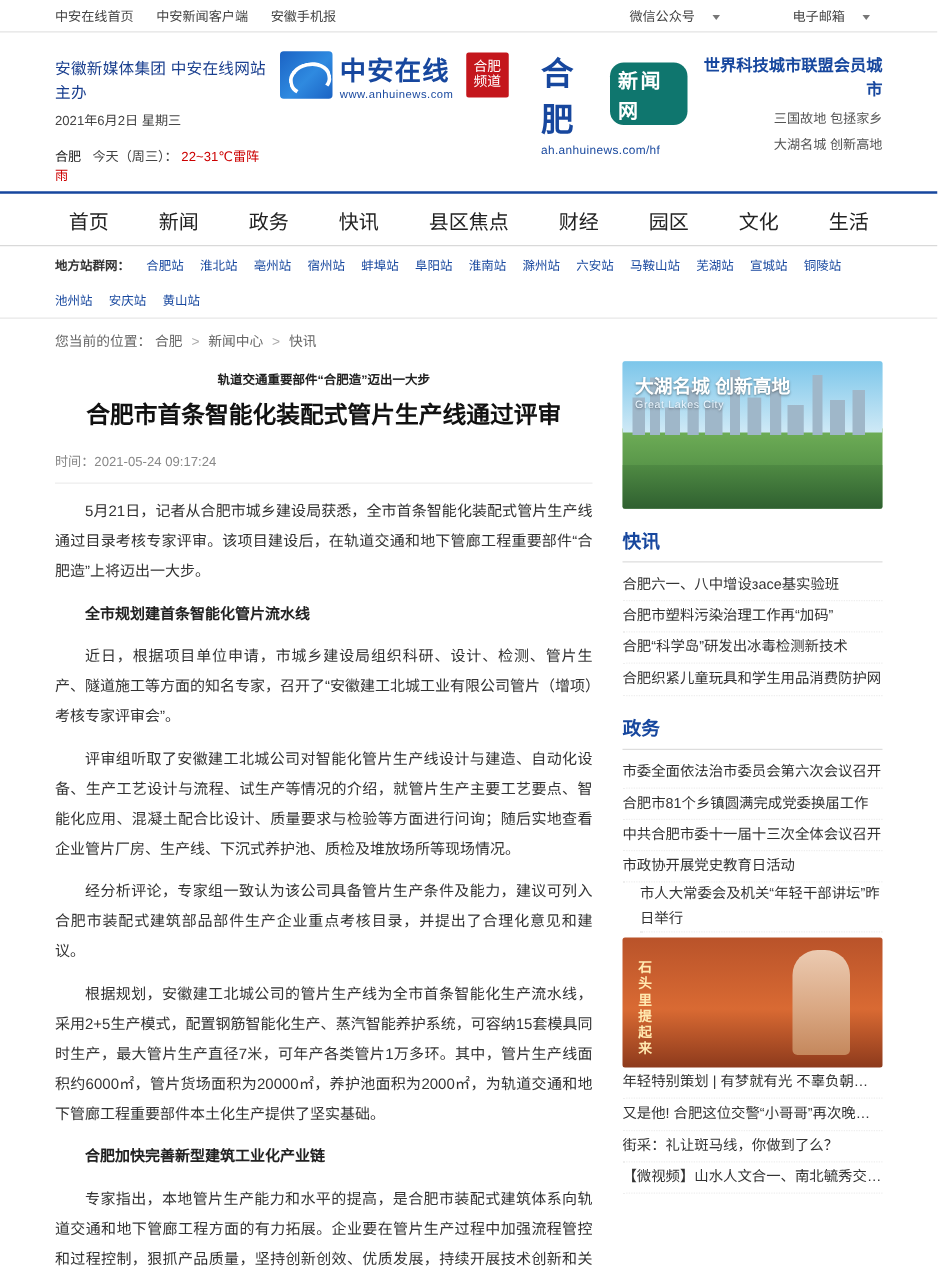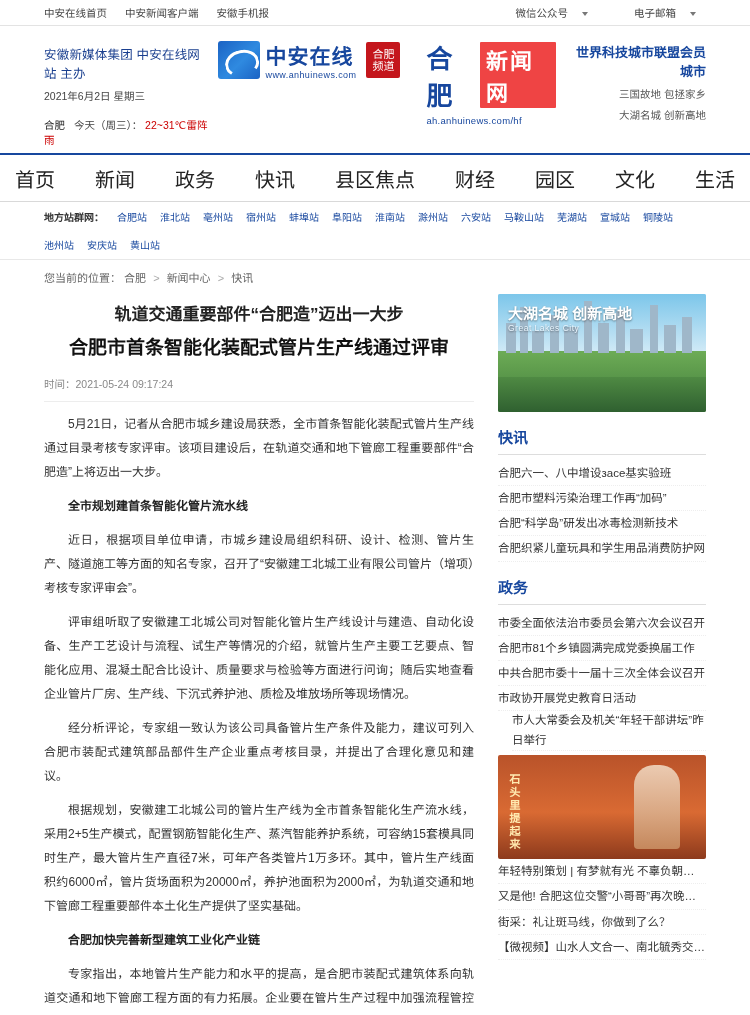--- a/index.html
+++ b/index.html
@@ -20,21 +20,21 @@
   .topbar {
     height: 26px;
     border-bottom: 1px solid #e3e3e3;
     display: flex;
     align-items: center;
     font-size: 10.5px;
     color: #444;
     padding: 0 44px;
   }
   .topbar .left { display: flex; gap: 18px; }
-  .topbar .right { margin-left: auto; display: flex; gap: 36px; }
+  .topbar .right { margin-left: auto; display: flex; gap: 48px; }
   .topbar .right span { position: relative; padding-right: 10px; }
   .caret {
     display: inline-block;
     width: 0; height: 0;
     border-left: 3.5px solid transparent;
     border-right: 3.5px solid transparent;
     border-top: 4px solid #777;
     margin-left: 4px;
     vertical-align: middle;
   }
@@ -81,38 +81,38 @@
     display: flex; align-items: center; justify-content: center;
     border-radius: 2px; margin-left: 4px; padding: 2px;
   }
   .logo-hfnews { margin-left: 16px; }
   .hfnews-row { display: flex; align-items: center; gap: 4px; }
   .hf-blue {
     font-size: 26px; font-weight: bold; color: #17479e; letter-spacing: 2px;
     font-family: "DejaVu Sans", sans-serif;
   }
   .hf-red {
-    background: #ef4444; color:#fff; font-size: 22px; font-weight: bold;
-    padding: 1px 6px; letter-spacing: 2px; border-radius: 1px;
+    background: #0f766e; color:#fff; font-size: 16px; font-weight: bold;
+    padding: 1px 6px; letter-spacing: 2px; border-radius: 11px;
     font-family: "DejaVu Sans", sans-serif;
   }
   .hf-en { font-size: 9.5px; color: #17479e; margin-top: 3px; letter-spacing: .3px;}
   .mh-right { margin-left: auto; text-align: right; padding-top: 4px; }
   .mh-right .r1 { font-size: 13px; color: #17479e; font-weight: bold; }
   .mh-right .r2, .mh-right .r3 { font-size: 10.5px; color: #555; margin-top: 6px; }
 
   
   .mainnav {
     border-top: 2px solid #17479e;
     border-bottom: 1px solid #d9d9d9;
     display: flex;
     justify-content: center;
     gap: 40px;
     padding: 9px 0 8px;
-    font-size: 20px;
+    font-size: 16px;
     color: #222;
   }
   .mainnav a { color: #222; text-decoration: none; }
   .localnav {
     display: flex; align-items: center; flex-wrap: wrap;
     padding: 7px 44px; font-size: 10px; color: #17479e;
     border-bottom: 1px solid #e8e8e8;
     gap: 13px;
   }
   .localnav .title { color: #333; font-weight: bold; }
@@ -125,21 +125,21 @@
   
   .content {
     display: flex;
     padding: 0 44px 0 44px;
     gap: 24px;
   }
   .article { width: 430px; }
   .aside { width: 208px; }
 
   .subtitle {
-    text-align: center; font-size: 17px; font-weight: bold; color: #222;
+    text-align: center; font-size: 10px; font-weight: bold; color: #222;
     margin: 6px 0 10px;
   }
   .headline {
     text-align: center; font-size: 19px; font-weight: bold; color: #111;
     line-height: 1.4; margin: 0 0 14px;
   }
   .meta {
     font-size: 10.5px; color: #888; border-bottom: 1px solid #ededed;
     padding-bottom: 10px; margin-bottom: 10px;
   }

